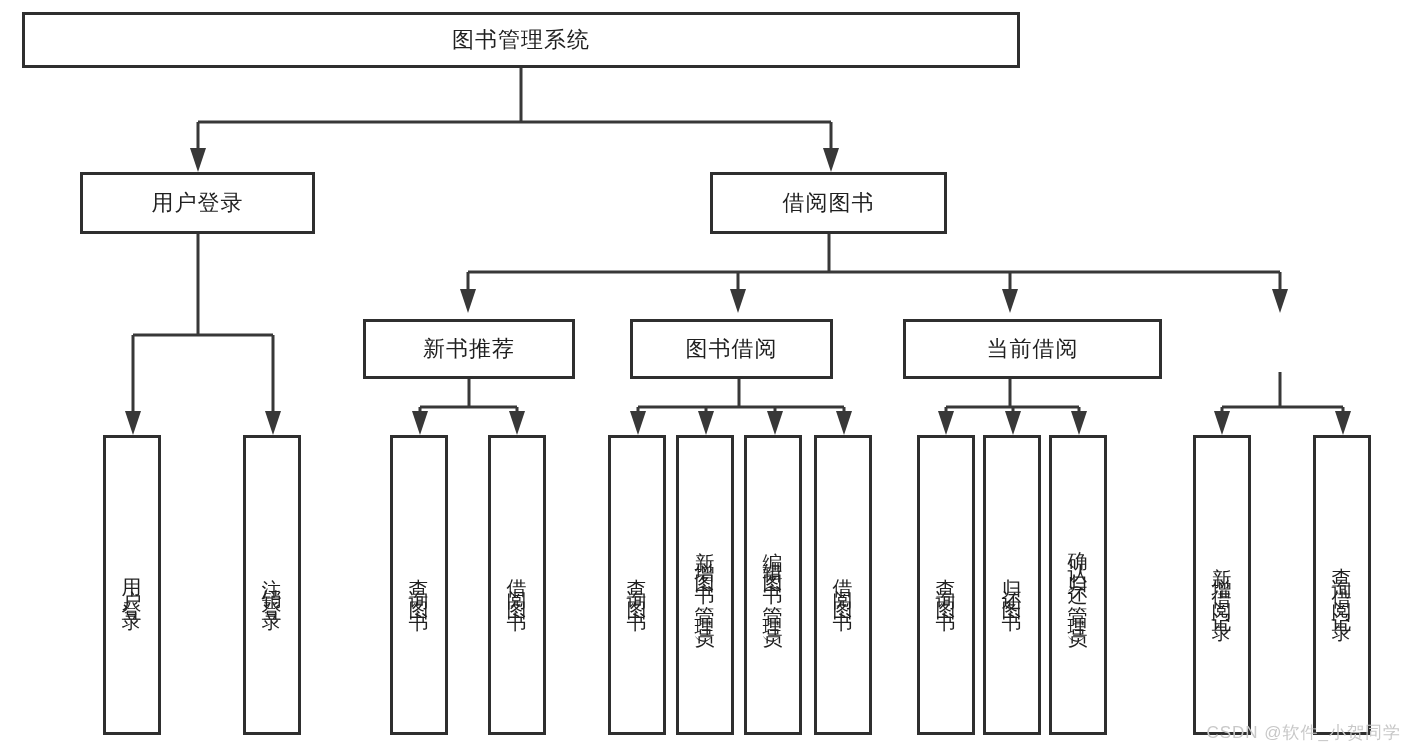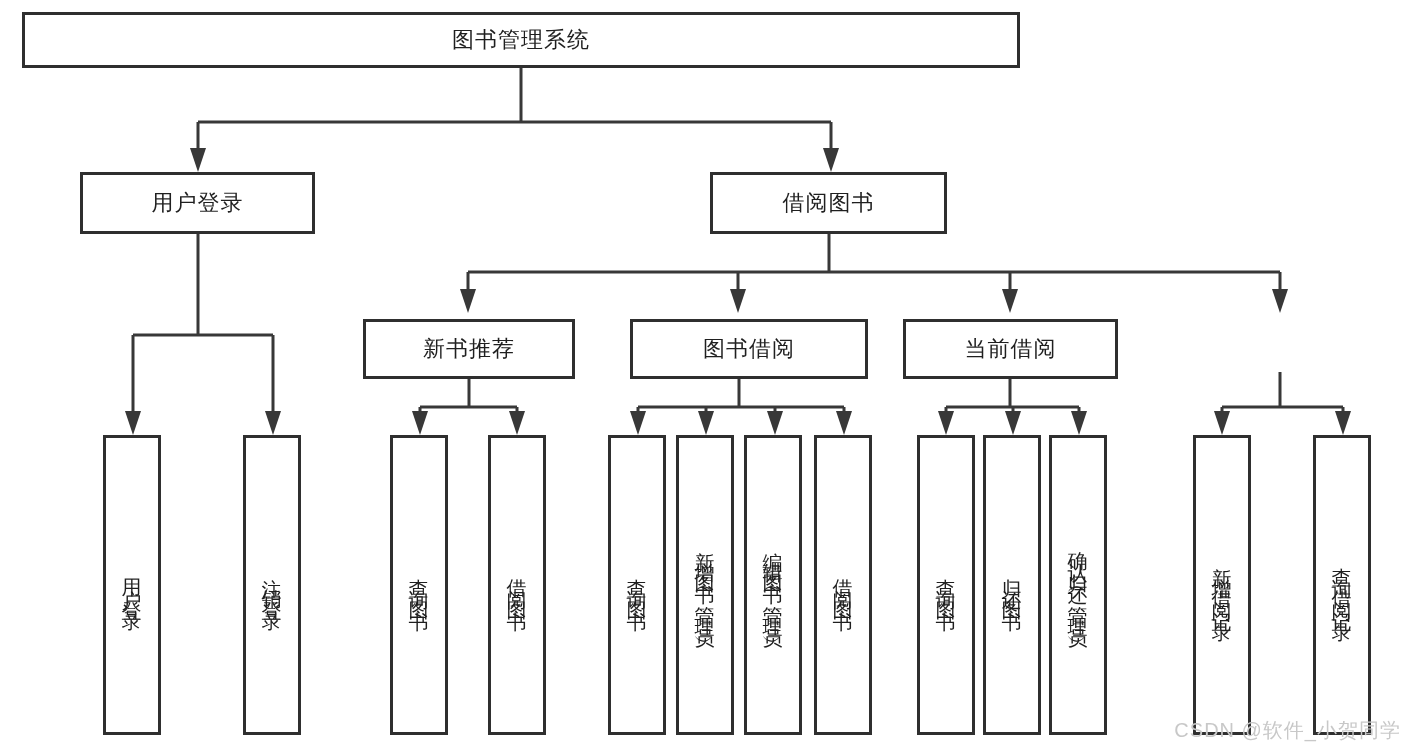--- a/index.html
+++ b/index.html
@@ -33,22 +33,22 @@
   .node.h {
     font-size: 22px;
     letter-spacing: 1px;
     white-space: nowrap;
   }
   .node.root   { left: 22px;  top: 12px;  width: 998px; height: 56px; }
   .node.lvl2a  { left: 80px;  top: 172px; width: 235px; height: 62px; }
   .node.lvl2b  { left: 710px; top: 172px; width: 237px; height: 62px; }
   .node.lvl3   { top: 319px; height: 60px; }
   .node.lvl3a  { left: 363px;  width: 212px; }
-  .node.lvl3b  { left: 630px;  width: 238px; }
-  .node.lvl3c  { left: 903px;  width: 215px; }
+  .node.lvl3b  { left: 630px;  width: 203px; }
+  .node.lvl3c  { left: 903px;  width: 259px; }
   .node.lvl3d  { left: 1173px; width: 215px; }
   .node.leaf {
     top: 435px;
     width: 58px;
     height: 300px;
     writing-mode: vertical-rl;
     text-orientation: mixed;
     font-size: 20px;
     letter-spacing: 11px;
     line-height: 1;
@@ -64,21 +64,21 @@
   .leaf8  { left: 814px; }
   .leaf9  { left: 917px; }
   .leaf10 { left: 983px; }
   .leaf11 { left: 1049px; }
   .leaf12 { left: 1193px; }
   .leaf13 { left: 1313px; }
   .watermark {
     position: absolute;
     right: 4px;
     bottom: 3px;
-    font-size: 20px;
+    font-size: 17px;
     color: #c8c8c8;
     letter-spacing: 1px;
     z-index: 10;
     white-space: nowrap;
   }
 </style>
 </head>
 <body>
 
 <div class="canvas">

